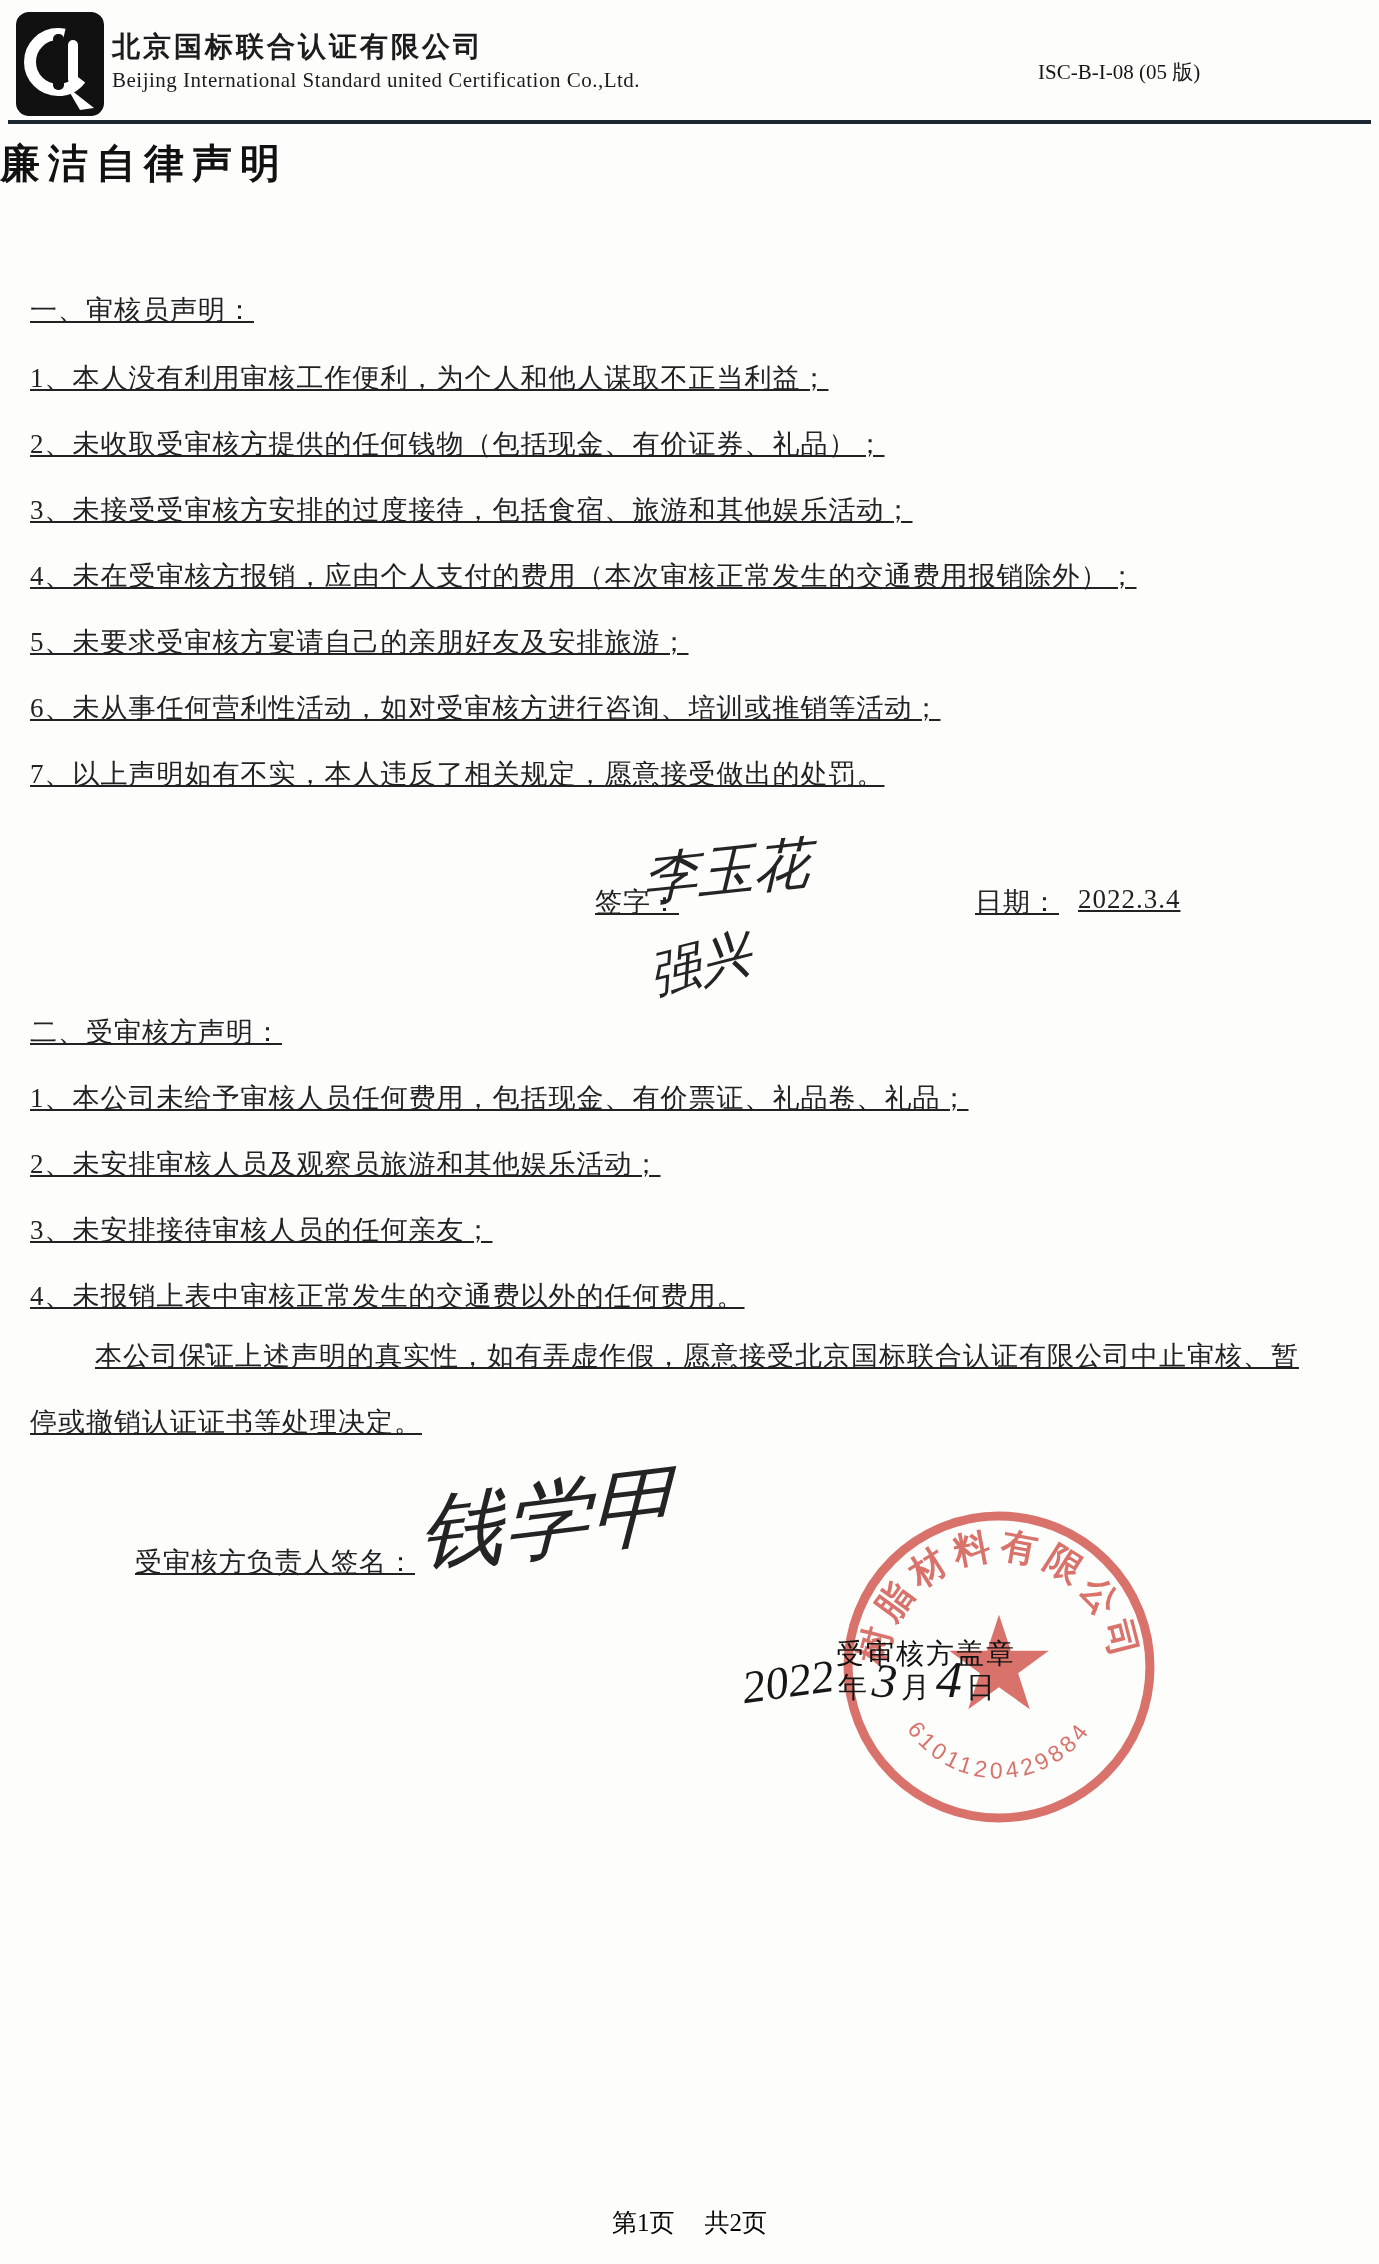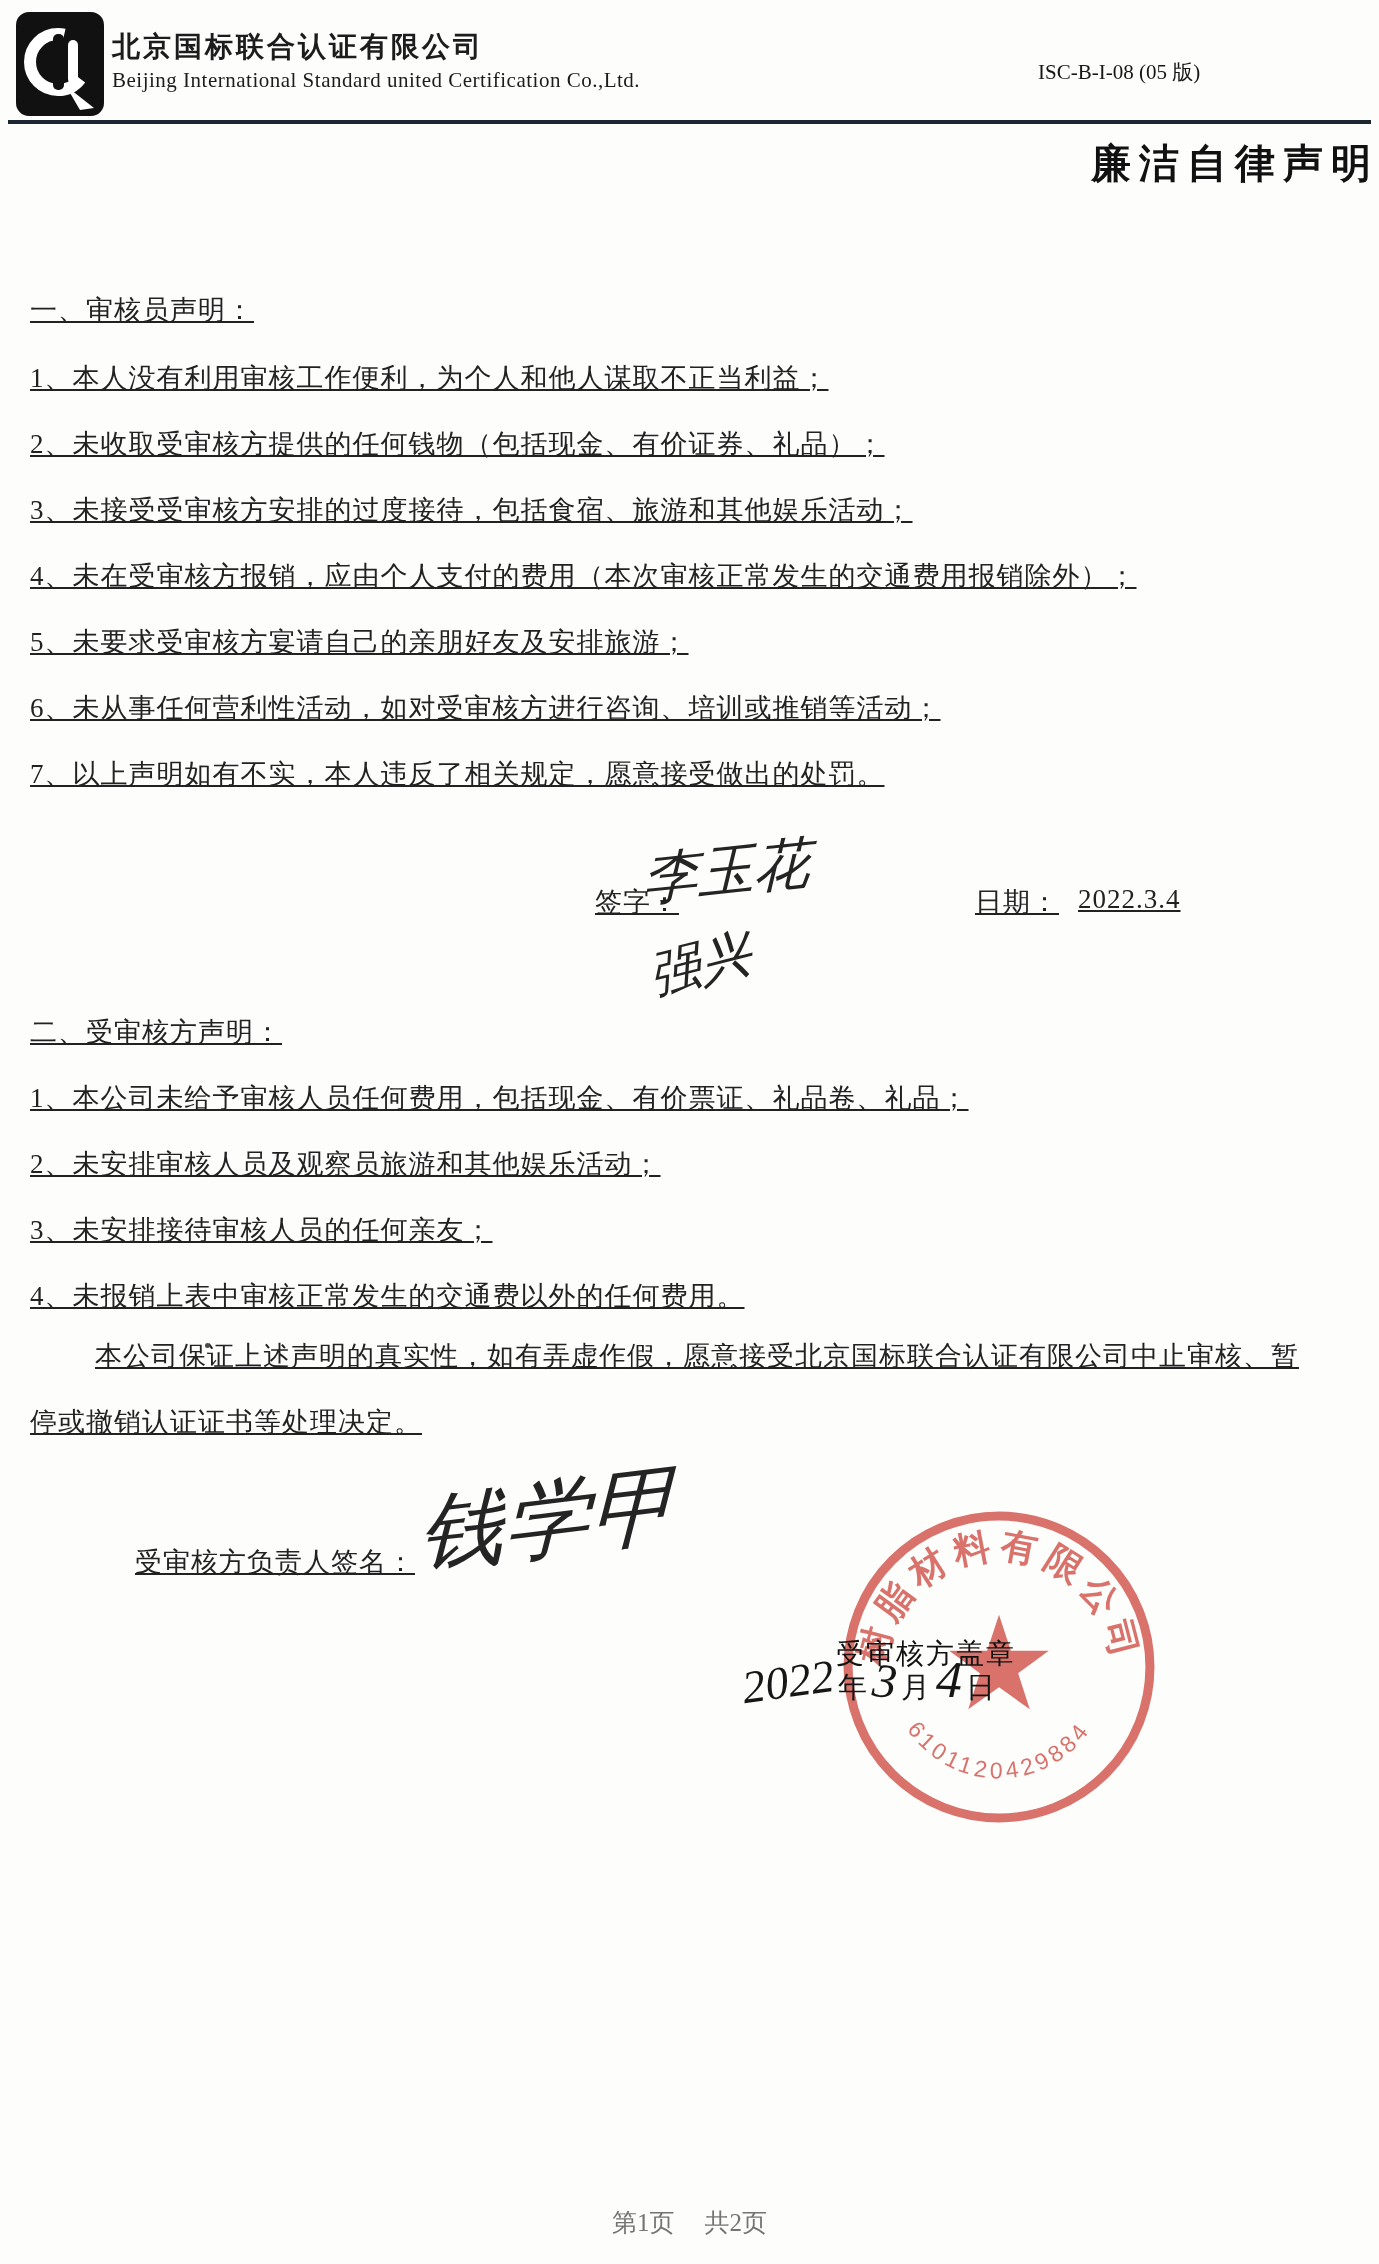--- a/index.html
+++ b/index.html
@@ -14,21 +14,21 @@
   }
   
   .logo{position:absolute;left:16px;top:12px;width:88px;height:104px;}
   .co-cn{position:absolute;left:112px;top:28px;font-size:28px;letter-spacing:3px;font-weight:600;color:#1c1c1c;}
   .co-en{position:absolute;left:112px;top:68px;font-size:21px;letter-spacing:.5px;color:#1c1c1c;}
   .doc-code{position:absolute;left:1038px;top:58px;font-size:21px;color:#161616;}
   .head-rule{position:absolute;left:8px;top:120px;width:1363px;height:4px;background:#1d2731;}
   
   .doc-title{
     position:absolute;left:0;right:0;top:136px;margin:0;
-    text-align:right;font-family:"Liberation Sans", sans-serif;
+    text-align:left;font-family:"Liberation Sans", sans-serif;
     font-size:40px;font-weight:bold;letter-spacing:8px;color:#111;
   }
   
   .line{position:absolute;left:30px;font-size:27px;letter-spacing:1px;white-space:nowrap;color:#222;text-decoration:underline;}
   .indent{left:95px;}
   
   .hand{
     position:absolute;font-family:"Liberation Serif", serif;font-style:italic;
     color:#242424;white-space:nowrap;
   }
@@ -38,21 +38,21 @@
   
   .stamp-svg{position:absolute;left:838px;top:1506px;width:322px;height:322px;z-index:1;}
   .stamp-caption{position:absolute;left:836px;top:1598px;font-size:28px;letter-spacing:2px;z-index:2;color:#111;margin-top:37px;}
   .date-row{position:absolute;left:742px;top:1650px;z-index:2;display:flex;align-items:baseline;color:#161616;}
   .date-row .printed{font-size:29px;letter-spacing:2px;padding:0 4px;}
   .hand-num{font-style:italic;font-weight:500;}
   .hn-year{font-size:46px;transform:rotate(-8deg);display:inline-block;}
   .hn-month{font-size:48px;transform:rotate(6deg);display:inline-block;}
   .hn-day{font-size:52px;transform:rotate(2deg);display:inline-block;}
   
-  .footer{position:absolute;left:0;right:0;top:2206px;display:flex;justify-content:center;gap:30px;font-size:25px;color:#737373;}
+  .footer{position:absolute;left:0;right:0;top:2206px;display:flex;justify-content:center;gap:30px;font-size:25px;color:#000000;}
   .stray-dot{position:absolute;left:205px;top:1343px;width:5px;height:5px;border-radius:50%;background:#4a4a4a;}
 </style>
 </head>
 <body>
 
 <div class="page">
 
   <svg class="logo" viewBox="0 0 88 104" xmlns="http://www.w3.org/2000/svg">
     <rect x="1" y="1" width="86" height="102" rx="12" fill="#111"></rect>
     <circle cx="42" cy="50" r="28" fill="none" stroke="#fff" stroke-width="12" stroke-dasharray="120 56" stroke-dashoffset="-18"></circle>

